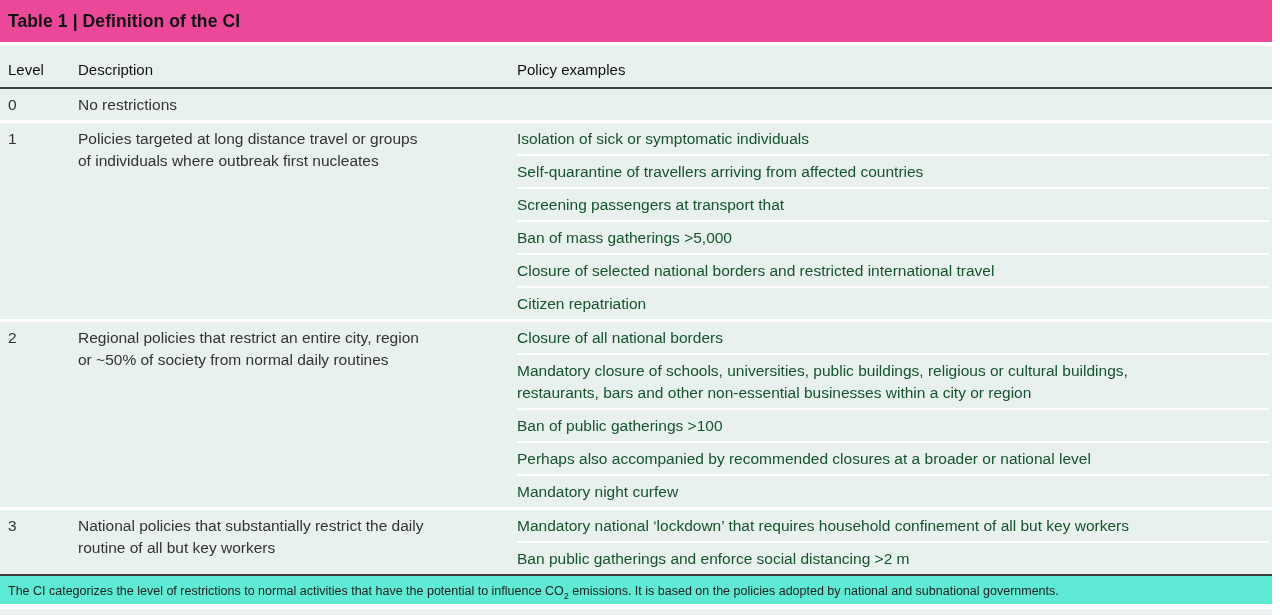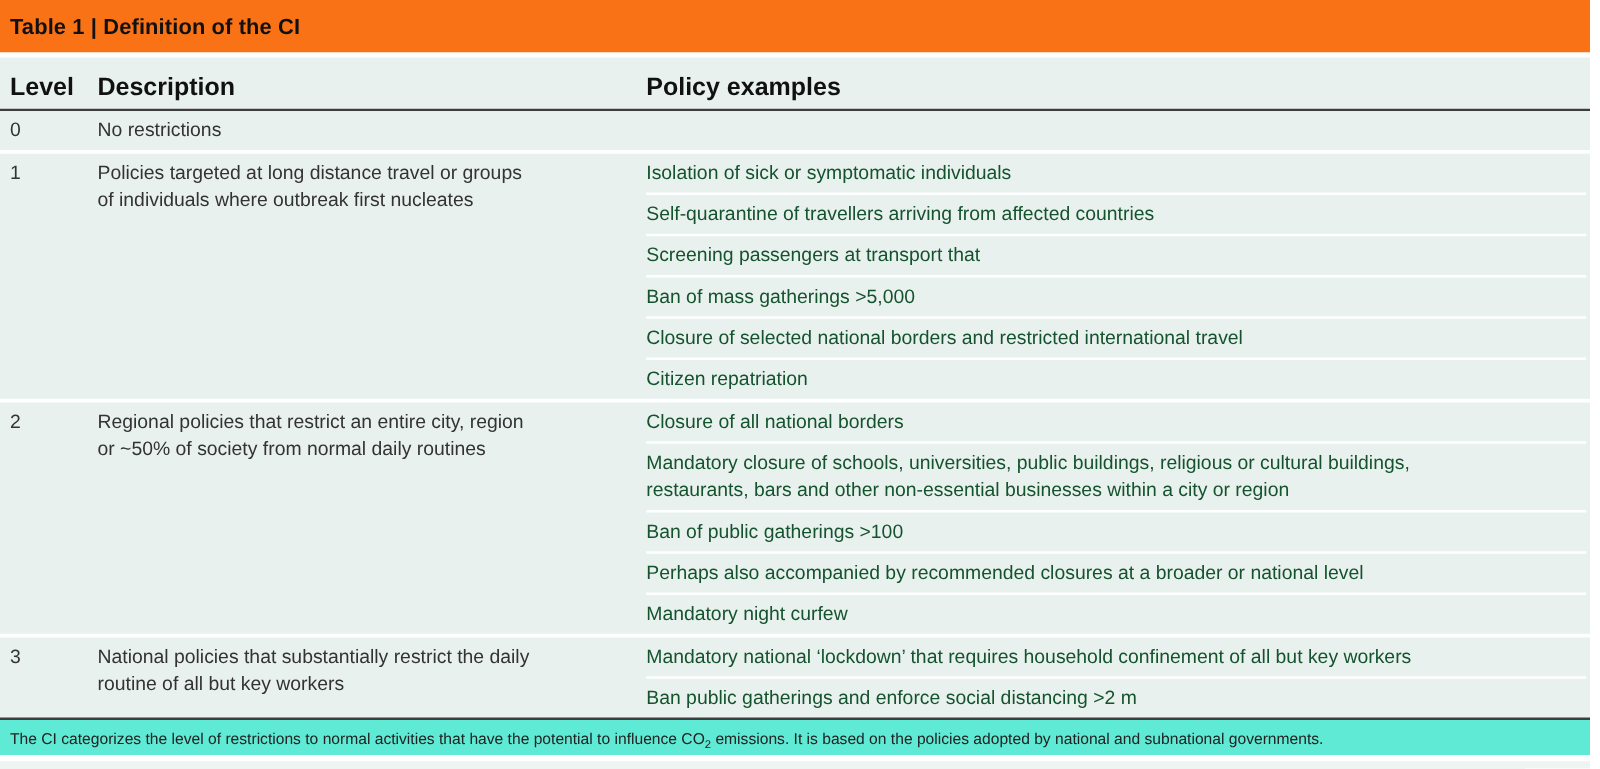--- a/index.html
+++ b/index.html
@@ -12,21 +12,21 @@
     position: relative;
     width: 1280px;
     height: 615px;
     background: #ffffff;
     overflow: hidden;
   }
   .table-wrap { width: 1272px; }
 
   .title-bar {
     height: 42px;
-    background: #f97316;
+    background: #ec4899;
     padding-left: 8px;
     display: flex;
     align-items: center;
   }
   .title-bar .title {
     font-size: 17.5px;
     font-weight: bold;
     color: #111111;
     letter-spacing: 0.1px;
   }
@@ -34,22 +34,22 @@
 
   .grid-row {
     display: grid;
     grid-template-columns: 78px 439px 1fr;
   }
   .header-row {
     background: #e9f1ef;
     padding: 13px 0 6px 0;
   }
   .header-row .col-h {
-    font-size: 20px;
-    font-weight: bold;
+    font-size: 15px;
+    font-weight: normal;
     color: #111111;
     line-height: 22px;
   }
   .header-row .col-h.level-h { padding-left: 8px; }
 
   .rule { height: 2px; background: #3d3d3d; width: 1272px; }
 
   .tbody { background: #e9f1ef; }
   .group { background: #e9f1ef; }
   .group + .group { border-top: 3px solid #ffffff; }

